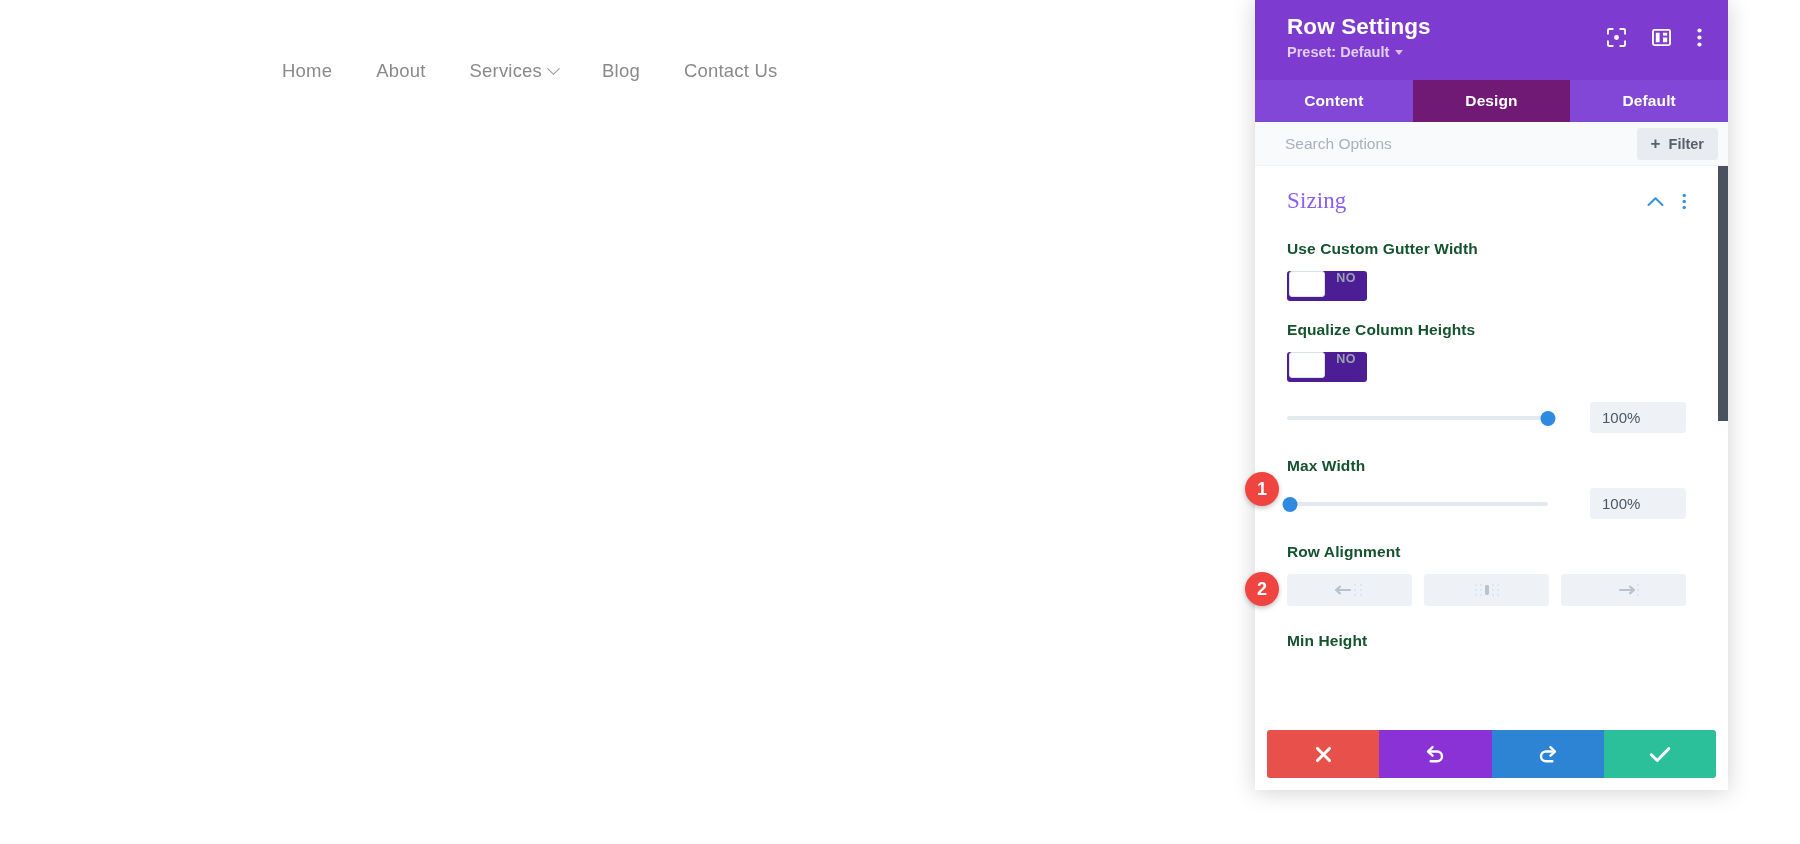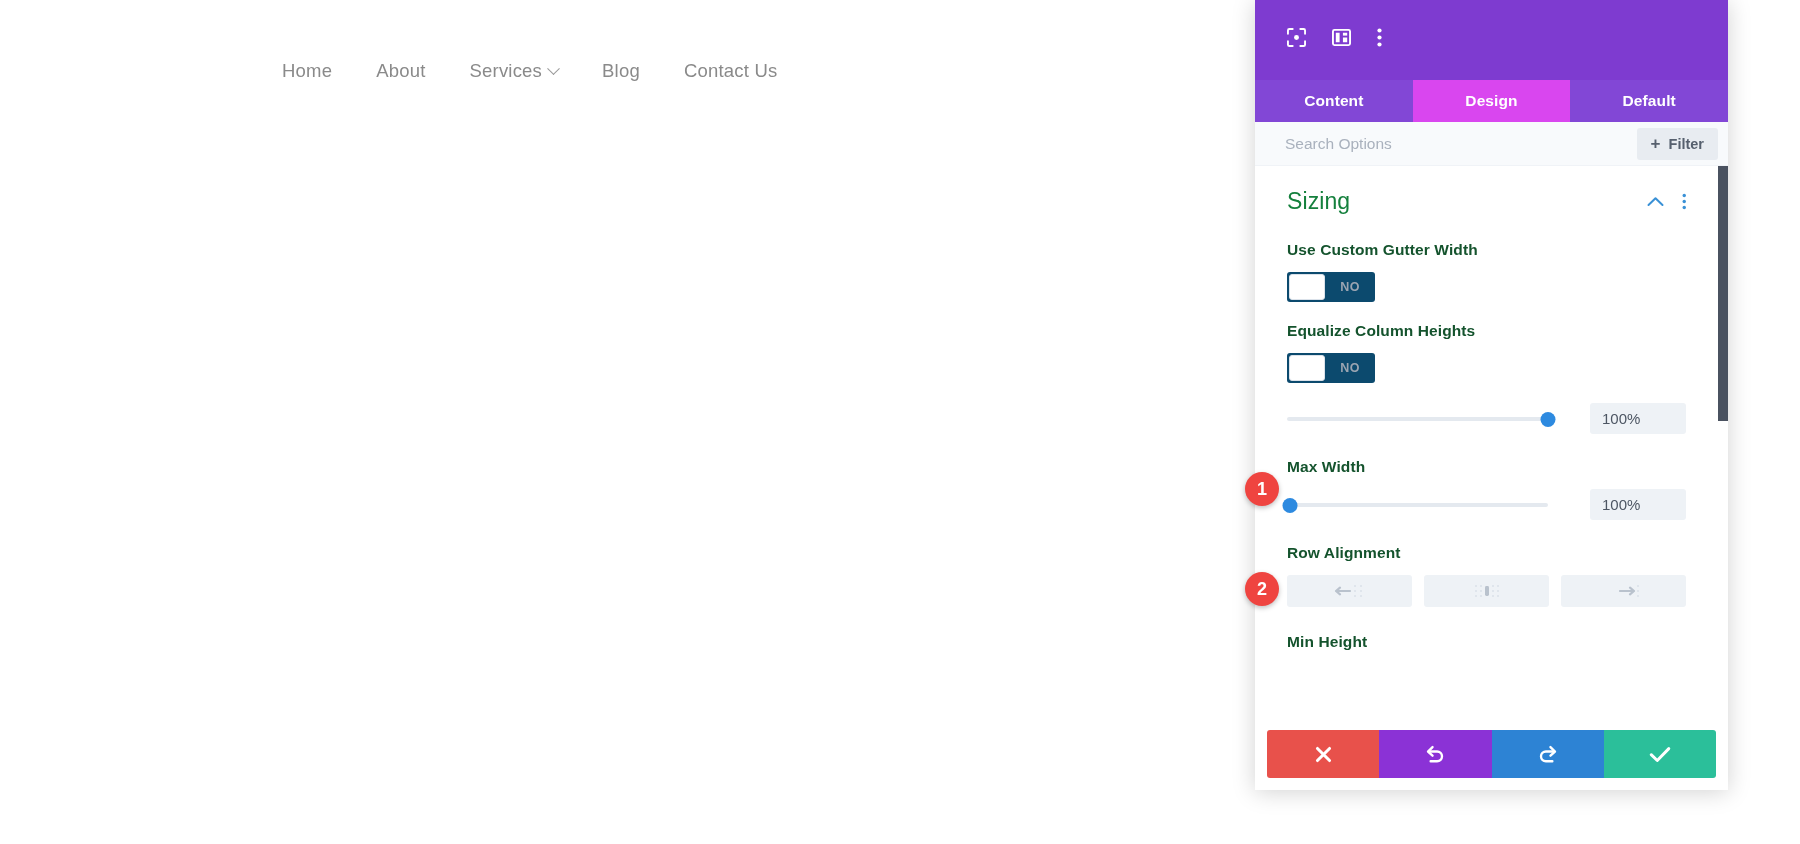--- a/index.html
+++ b/index.html
@@ -126,21 +126,21 @@
     flex: 1;
     display: flex;
     align-items: center;
     justify-content: center;
     color: #ffffff;
     font-size: 15.5px;
     font-weight: bold;
     cursor: pointer;
     letter-spacing: .1px;
   }
-  .tab.active { background: #d946ef; text-align: center; }
+  .tab.active { background: #701a75; text-align: center; }
 
   
   .search-row {
     height: 44px;
     background: #f8fafc;
     display: flex;
     align-items: center;
     padding: 0 10px 0 30px;
     flex: none;
     border-bottom: 1px solid #f0f3f7;
@@ -184,42 +184,42 @@
     padding: 22px 42px 0 32px;
   }
 
   .section-head {
     display: flex;
     align-items: center;
     justify-content: space-between;
     margin-bottom: 26px;
   }
   .section-title {
-    color: #15803d;
+    color: #8b5cf6;
     font-size: 23px;
     letter-spacing: .1px;
+    font-family: Liberation Serif, serif;
   }
   .section-tools { display: flex; align-items: center; gap: 18px; }
 
   .field { margin-bottom: 20px; }
   .field-label {
     font-size: 15.5px;
     color: #14532d;
     font-weight: bold;
     margin-bottom: 13px;
     letter-spacing: .1px;
   }
 
   
   .toggle {
-    width: 88px; height: 30px;
-    background: #0c4a6e;
+    width: 80px; height: 30px;
+    background: #4c1d95;
     border-radius: 3px;
     display: flex;
-    align-items: center;
     cursor: pointer;
   }
   .toggle-knob {
     width: 36px; height: 26px;
     margin-left: 2px;
     background: #ffffff;
     border: 1px solid #dbe2ea;
     border-radius: 3px;
   }
   .toggle-text {
@@ -361,20 +361,27 @@
       </div>
       <div class="nav-item">
         <span>Contact Us</span>
       </div>
     </nav>
   </div>
 
   <div id="settings-panel">
 
     <div class="panel-header">
+      <div>
+        <div class="panel-title">Row Settings</div>
+        <div class="panel-preset">
+          <span>Preset: Default</span>
+          <span class="preset-caret"></span>
+        </div>
+      </div>
 
       <div class="header-icons">
         <span class="hdr-icon">
           <svg width="19" height="19" viewBox="0 0 20 20" fill="none">
             <path d="M1 6V2.5A1.5 1.5 0 012.5 1H6M14 1h3.5A1.5 1.5 0 0119 2.5V6M19 14v3.5a1.5 1.5 0 01-1.5 1.5H14M6 19H2.5A1.5 1.5 0 011 17.5V14" stroke="#ffffff" stroke-width="2" stroke-linecap="round"></path>
             <circle cx="10" cy="10" r="2.6" fill="#ffffff"></circle>
           </svg>
         </span>
         <span class="hdr-icon">
           <svg width="19" height="19" viewBox="0 0 20 20">

